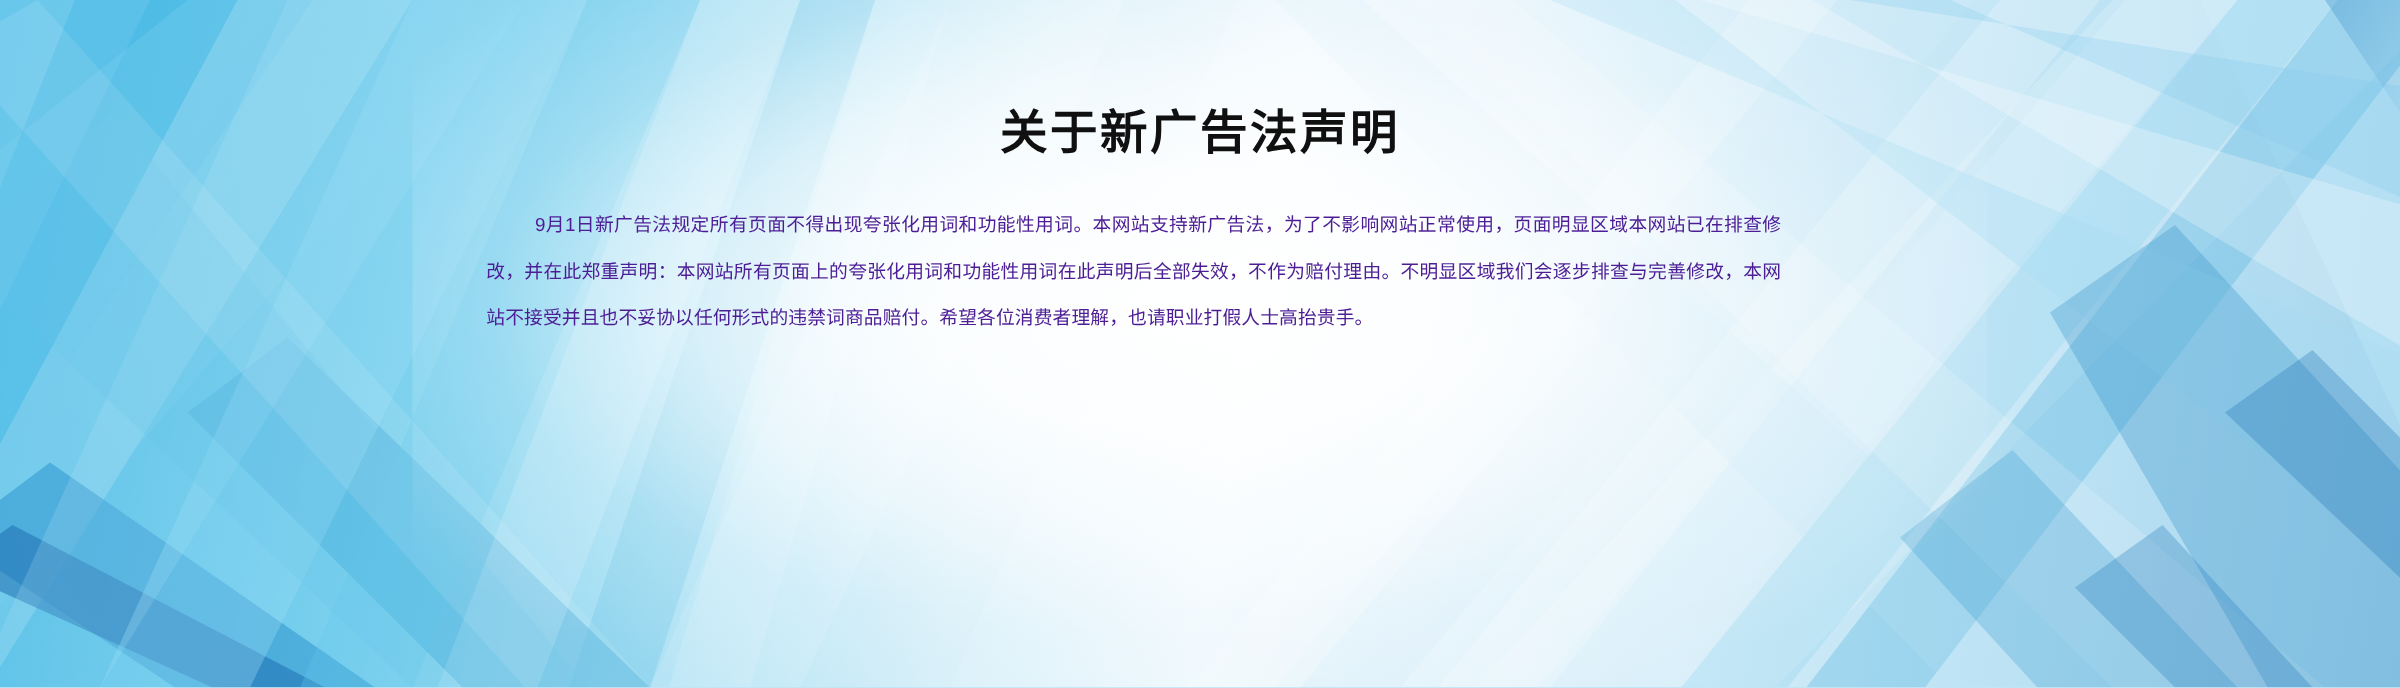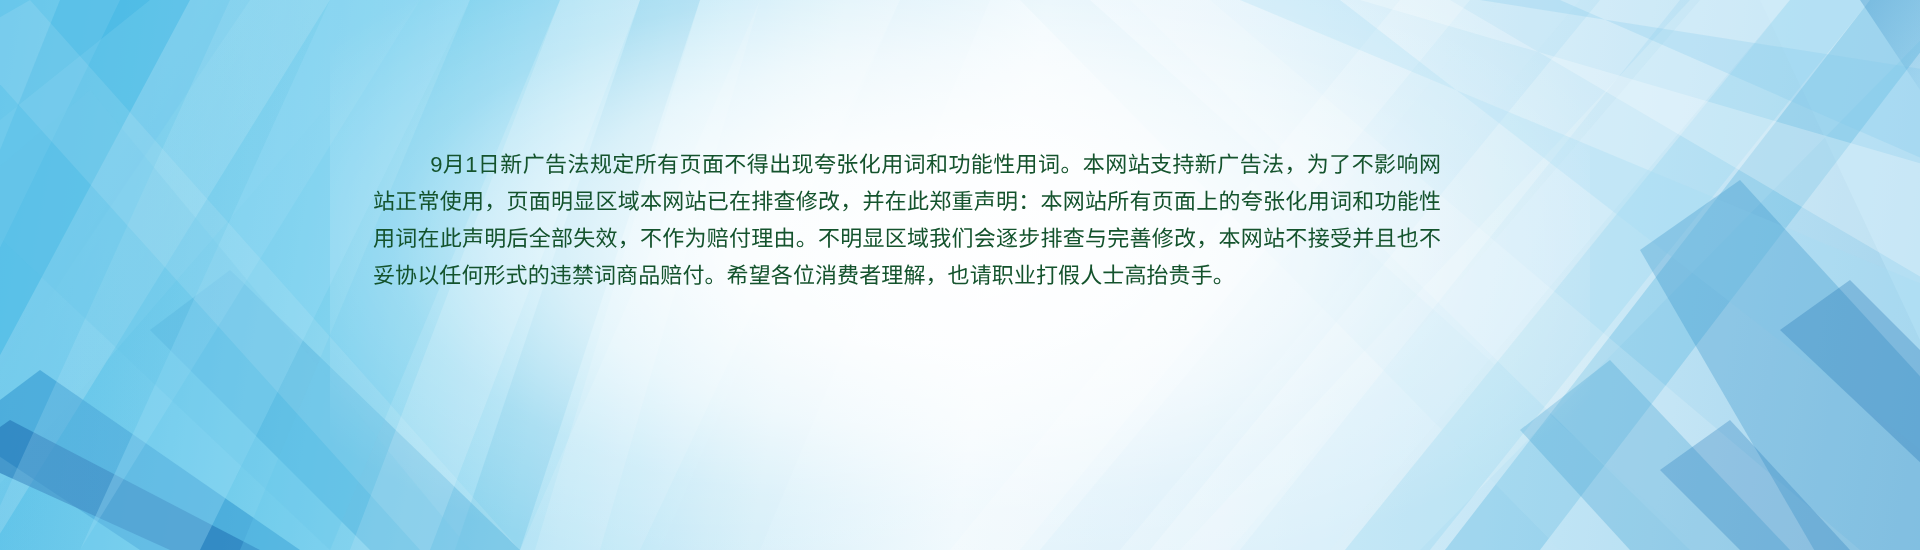--- a/index.html
+++ b/index.html
@@ -85,24 +85,24 @@
   }
 
   .body-block {
     position: absolute;
     left: 373px;
     top: 146px;
     width: 1068px;
   }
 
   .para {
-    margin: 0;
-    font-size: 22px;
+    margin: 16px;
+    font-size: 15px;
     line-height: 37px;
-    color: #14532d;
+    color: #4c1d95;
     text-align: justify;
     text-justify: inter-ideograph;
     letter-spacing: 0.1px;
   }
   .para.indent { text-indent: 2.6em; }
   .para.note  { text-indent: 0; }
 </style>
 </head>
 <body>
 
@@ -172,19 +172,20 @@
         <polygon points="760,0 900,0 640,550 520,550" fill="#ffffff" opacity="0.12"></polygon>
         <polygon points="900,0 990,0 760,550 660,550" fill="#c6e8f8" opacity="0.12"></polygon>
       </g>
     </svg>
   </div>
 
   <div class="bg-glow"></div>
 
   <div class="content">
 
+    <div class="title">关于新广告法声明</div>
 
     <div class="body-block">
       <p class="para indent">9月1日新广告法规定所有页面不得出现夸张化用词和功能性用词。本网站支持新广告法，为了不影响网站正常使用，页面明显区域本网站已在排查修改，并在此郑重声明：本网站所有页面上的夸张化用词和功能性用词在此声明后全部失效，不作为赔付理由。不明显区域我们会逐步排查与完善修改，本网站不接受并且也不妥协以任何形式的违禁词商品赔付。希望各位消费者理解，也请职业打假人士高抬贵手。</p>
     </div>
 
   </div>
 </div>
 
 </body></html>

